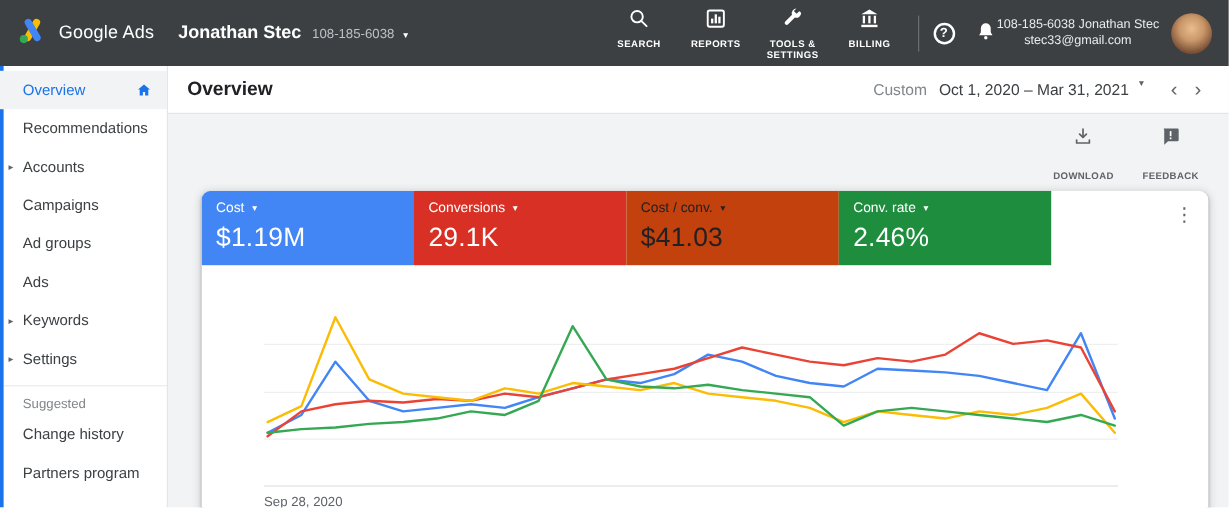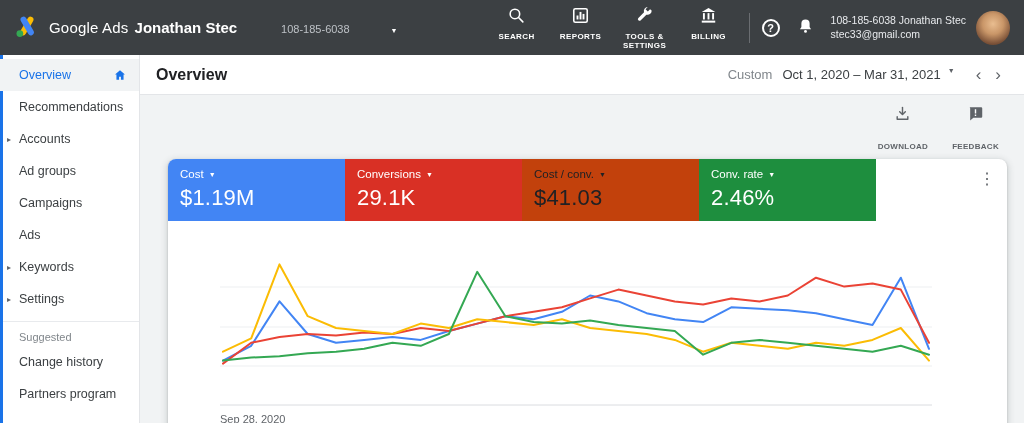--- a/index.html
+++ b/index.html
@@ -3,31 +3,31 @@
 <meta charset="utf-8">
 <style>
   * { margin:0; padding:0; box-sizing:border-box; }
   html,body { width:1024px; height:423px; overflow:hidden; }
   body { font-family:"Liberation Sans","DejaVu Sans",sans-serif; background:#fff; color:#202124; }
 
   
   .topbar { height:55px; background:#3c4043; display:flex; align-items:center; padding:0 14px 0 14px; color:#fff; }
   .brand { display:flex; align-items:center; cursor:pointer; }
   .brand-text { font-size:15px; font-weight:400; margin-left:9px; letter-spacing:.2px; }
-  .account { display:flex; align-items:baseline; margin-left:6px; cursor:pointer;gap:35px; }
+  .account { display:flex; align-items:baseline; margin-left:20px; cursor:pointer; }
   .account-name { font-size:15px; font-weight:700; }
   .account-id { font-size:11px; color:#bdc1c6; margin-left:9px; }
   .tb-caret { font-size:7px; margin-left:6px; color:#fff; }
   .topnav { margin-left:auto; display:flex; align-items:flex-start; gap:8px; }
   .topnav-item { background:none; border:none; color:#fff; display:flex; flex-direction:column; align-items:center; width:56px; cursor:pointer; padding:2px 0; }
   .topnav-item .tlabel { font-size:8px; font-weight:700; letter-spacing:.4px; margin-top:4px; line-height:9px; text-align:center; color:#fff; }
   .vdiv { width:1px; height:30px; background:#6a6d71; margin:0 12px; }
   .help-btn { width:18px; height:18px; border:2px solid #fff; border-radius:50%; background:none; color:#fff; font-size:11px; font-weight:700; line-height:14px; text-align:center; cursor:pointer; padding:0; }
   .bell-btn { background:none; border:none; margin-left:16px; cursor:pointer; }
-  .profile { margin-left:16px; text-align:left; font-size:10.5px; line-height:13.5px; color:#e8eaed; }
+  .profile { text-align:center; font-size:10.5px; line-height:13.5px; color:#e8eaed; }
   .avatar { width:34px; height:34px; border-radius:50%; margin-left:10px; cursor:pointer; border:none;
             background:radial-gradient(circle at 50% 38%, #e9bd90 0%, #c99668 38%, #7d5339 72%, #46311f 100%); }
 
   
   .shell { display:flex; height:368px; }
 
   
   .sidebar { width:140px; background:#fff; border-right:1px solid #e3e5e8; position:relative; padding-top:4px; flex:none; }
   .sidebar::before { content:""; position:absolute; left:0; top:0; bottom:0; width:3px; background:#1a73e8; }
   .side-item { display:flex; align-items:center; padding:9px 12px 9px 19px; font-size:12.5px; color:#3c4043; cursor:pointer; position:relative; }
@@ -159,24 +159,24 @@
         </span>
       </div>
       <div class="side-item">
         <span>Recommendations</span>
       </div>
       <div class="side-item">
         <span class="expander">▸</span>
         <span>Accounts</span>
       </div>
       <div class="side-item">
+        <span>Campaigns</span>
+      </div>
+      <div class="side-item">
         <span>Ad groups</span>
-      </div>
-      <div class="side-item">
-        <span>Campaigns</span>
       </div>
       <div class="side-item">
         <span>Ads</span>
       </div>
       <div class="side-item">
         <span class="expander">▸</span>
         <span>Keywords</span>
       </div>
       <div class="side-item">
         <span class="expander">▸</span>

